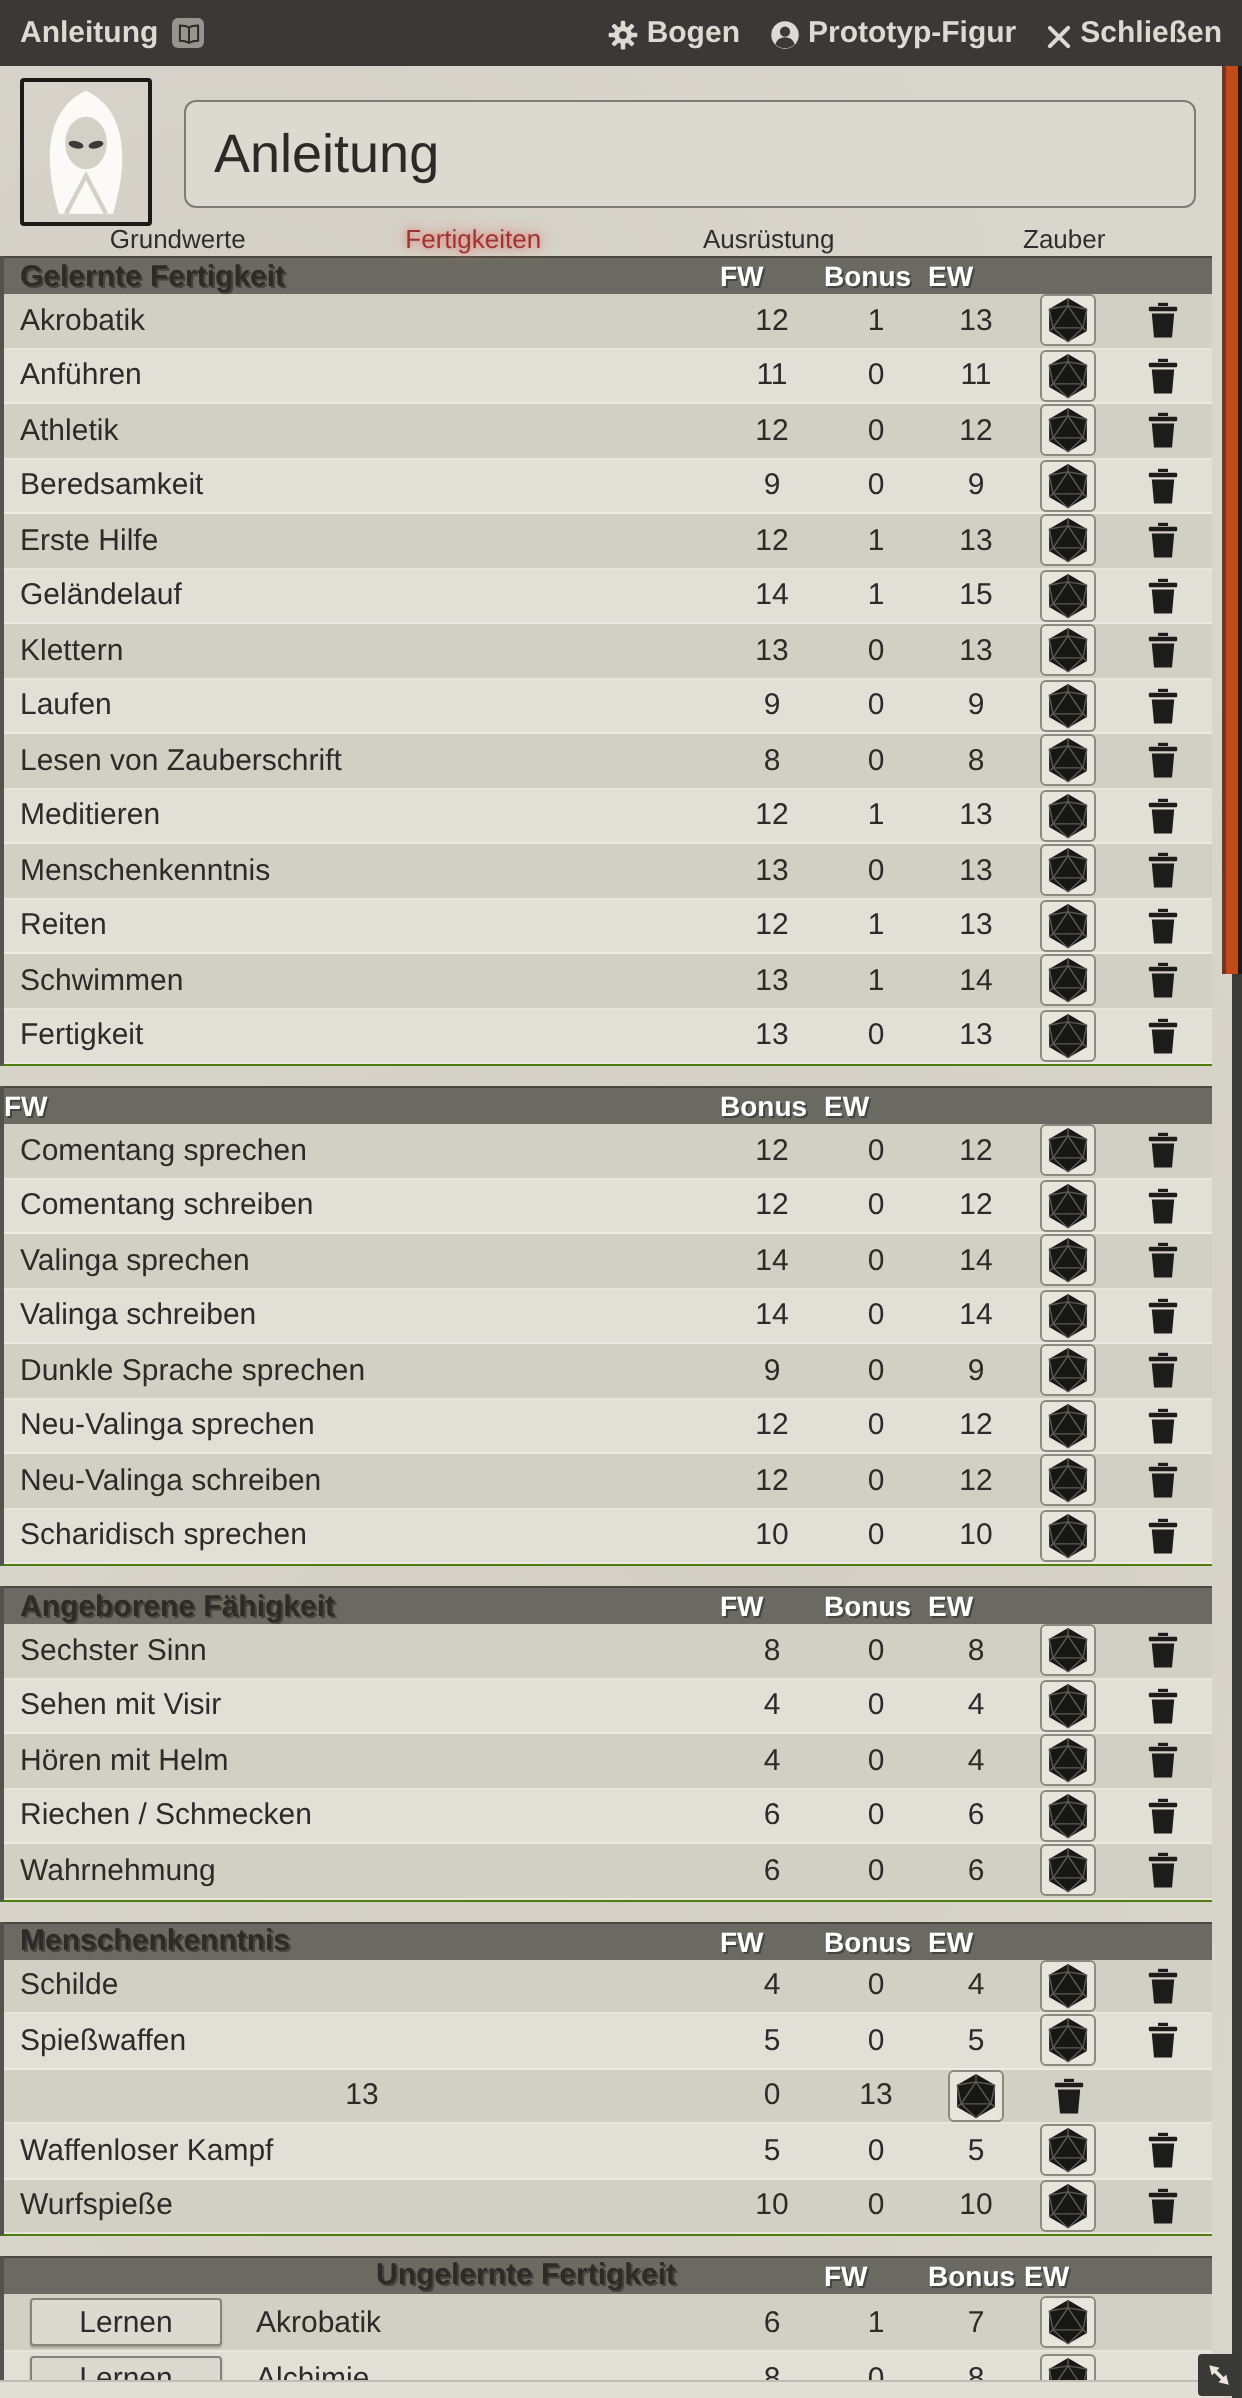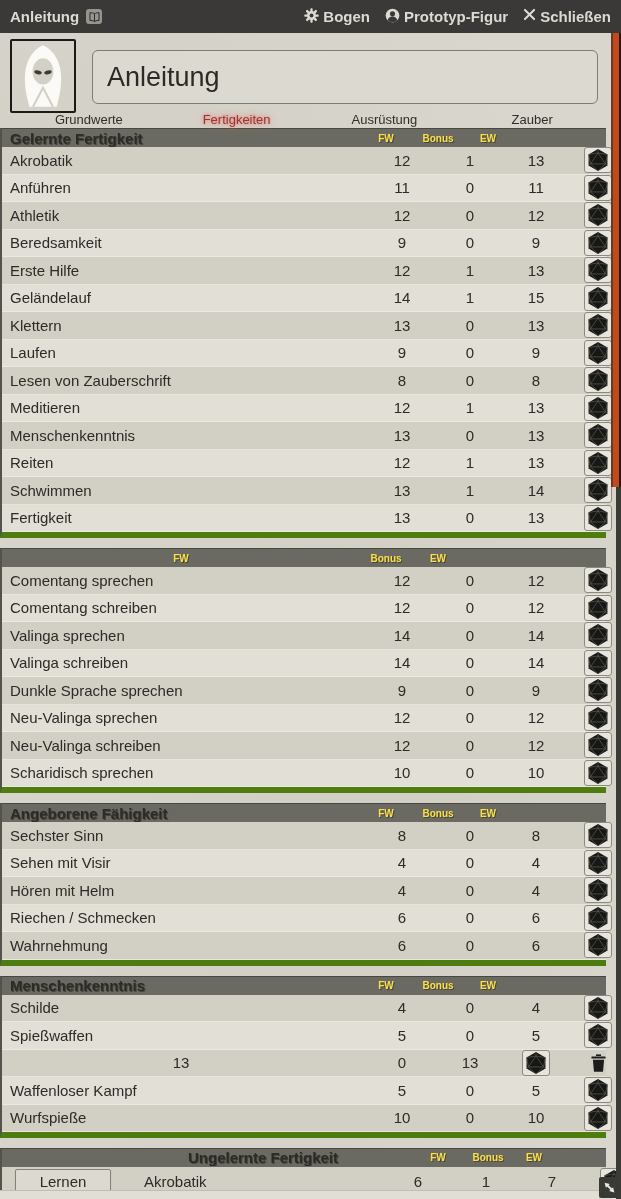--- a/index.html
+++ b/index.html
@@ -14,41 +14,41 @@
     -webkit-font-smoothing:antialiased;
   }
   
   .topbar{position:relative;height:33px;background:#3a3937;display:flex;align-items:center;
     justify-content:space-between;padding:0 10px 0 10px;box-sizing:border-box;z-index:30;}
   .tb-left{display:flex;align-items:center;gap:7px;}
   .tb-title{color:#dcdad2;font-weight:bold;font-size:15px;}
   .book-badge{width:16px;height:15px;background:#96958d;border-radius:3px;display:flex;
     align-items:center;justify-content:center;}
   .tb-right{display:flex;align-items:center;}
-  .tb-btn{display:flex;align-items:flex-start;gap:4px;background:none;border:none;cursor:pointer;
+  .tb-btn{display:flex;align-items:flex-end;gap:4px;background:none;border:none;cursor:pointer;
     color:#dcdad2;font-weight:bold;font-size:15px;font-family:inherit;padding:0;margin-left:15px;}
   
   .char-area{position:relative;height:95px;}
   .avatar-box{position:absolute;left:10px;top:6px;width:62px;height:70px;border:2px solid #1a1a18;
     border-radius:2px;display:flex;align-items:center;justify-content:center;}
   .name-input{position:absolute;left:92px;top:17px;width:506px;height:54px;box-sizing:border-box;
     border:1px solid #7d7c75;border-radius:6px;background:#dcd9d0;font-size:27px;color:#2b2a26;
     padding:0 14px;font-family:inherit;outline:none;}
   .tabs{position:absolute;bottom:1px;left:0;width:606px;padding-left:15px;display:flex;box-sizing:border-box;}
   .tab{flex:1;text-align:center;font-size:13px;color:#2f2e2a;cursor:pointer;}
   .tab.active{color:#9c3431;text-shadow:0 0 8px #e0837c,0 0 3px #e0837c;}
   
   #tables{padding-right:15px;}
   .skill-table{width:606px;box-sizing:border-box;border-left:2px solid #53524c;
-    border-bottom:6px solid #4d7c0f;margin-bottom:10px;}
+    border-bottom:1px solid #4d7c0f;margin-bottom:10px;}
   .thead,.srow{display:grid;grid-template-columns:358px 52px 52px 48px 44px 50px;
     align-items:center;box-sizing:border-box;}
   .thead{height:19px;background:#6b6a62;border-top:1px solid #49483f;}
-  .thead .c{color:#fde047;font-weight:bold;font-size:10px;text-shadow:1px 1px 0 #45443e;text-align:center;}
-  .srow{height:27.5px;border-bottom:1px solid rgba(238,236,228,0.75);gap:16px;}
+  .thead .c{color:#ffffff;font-weight:bold;font-size:14px;text-shadow:1px 1px 0 #45443e;text-align:left;}
+  .srow{height:27.5px;border-bottom:1px solid rgba(238,236,228,0.75);}
   .rows .srow:nth-child(odd){background:#d2cfc4;}
   .rows .srow:nth-child(even){background:#e1dfd6;}
   .c.name{padding-left:8px;font-size:15px;color:#2c2b27;text-align:left;white-space:nowrap;overflow:hidden;}
   .c.num{text-align:center;font-size:15px;color:#2c2b27;}
   .c.act,.c.act2{display:flex;align-items:center;justify-content:center;}
   .dice-btn{width:28px;height:26px;background:#e7e5dc;border:1px solid #8b8a81;border-radius:3px;
     display:flex;align-items:center;justify-content:center;padding:0;cursor:pointer;}
   .trash-btn{background:none;border:none;padding:2px;display:flex;cursor:pointer;}
   .unlearned .srow{grid-template-columns:118px 240px 52px 52px 48px 44px 50px;height:28.5px;}
   .unlearned .thead .c.name{grid-column:1/3;transform:translateX(56px);text-align:center;padding-left:0;}

